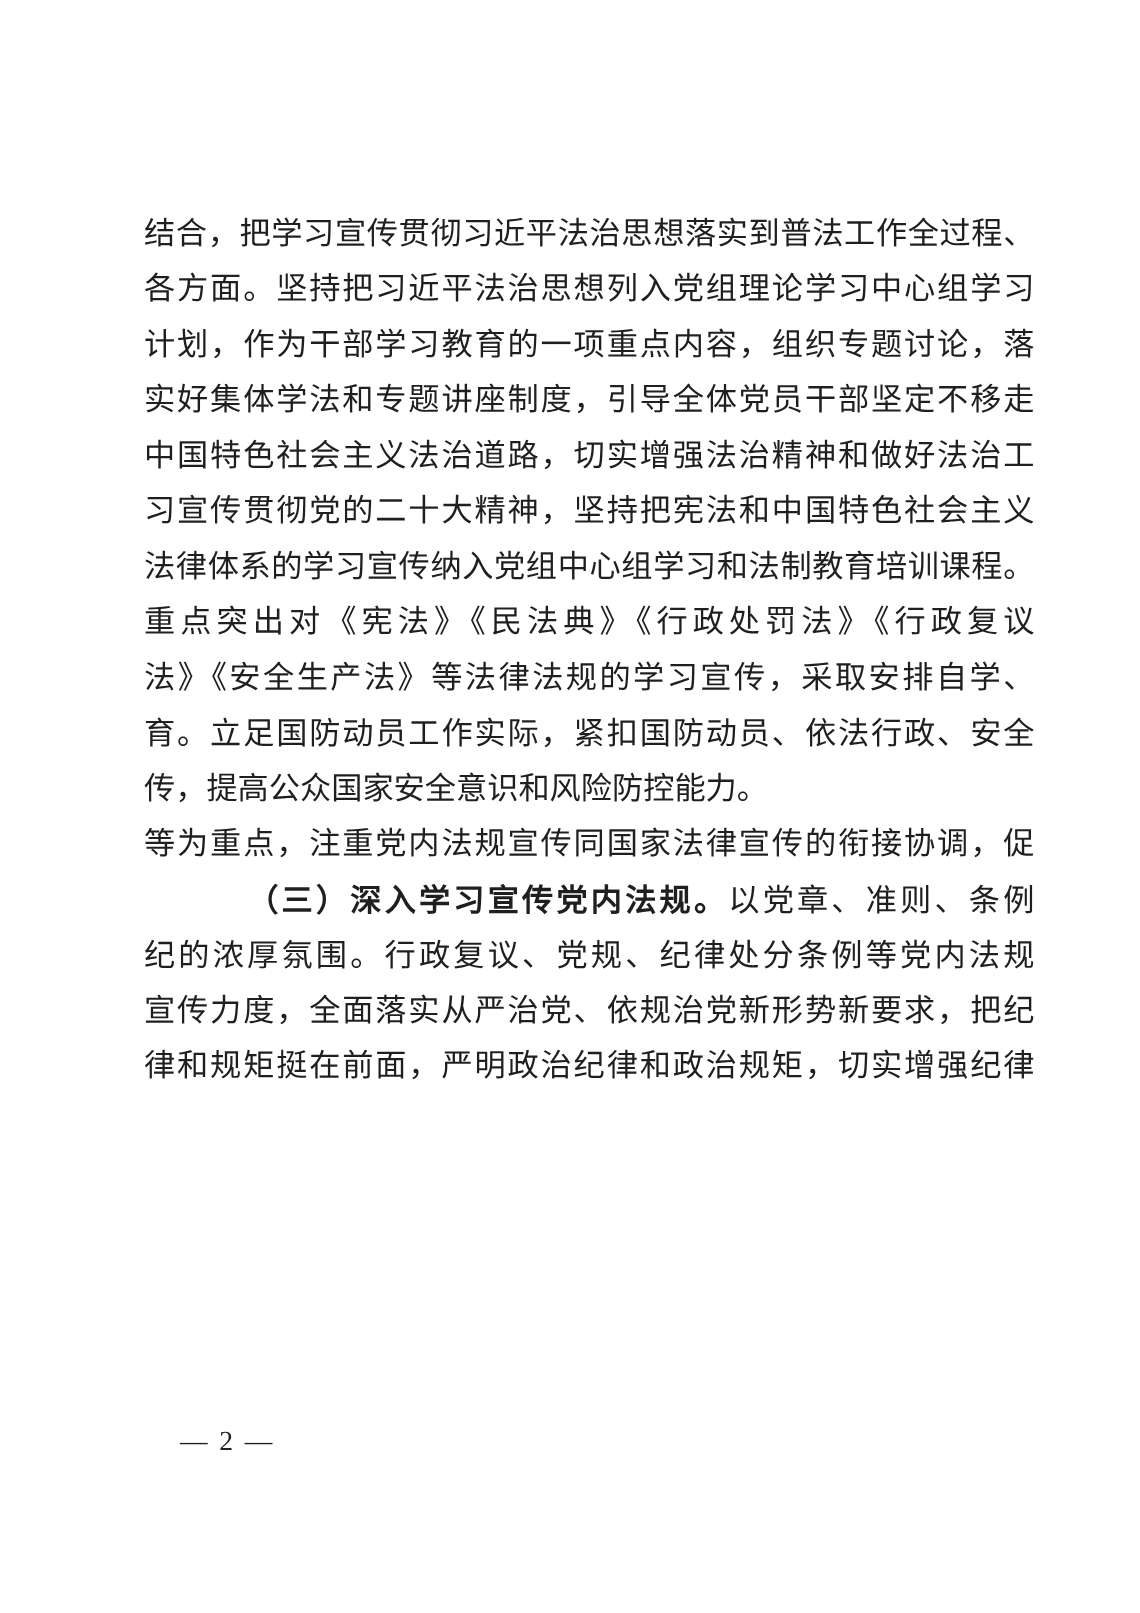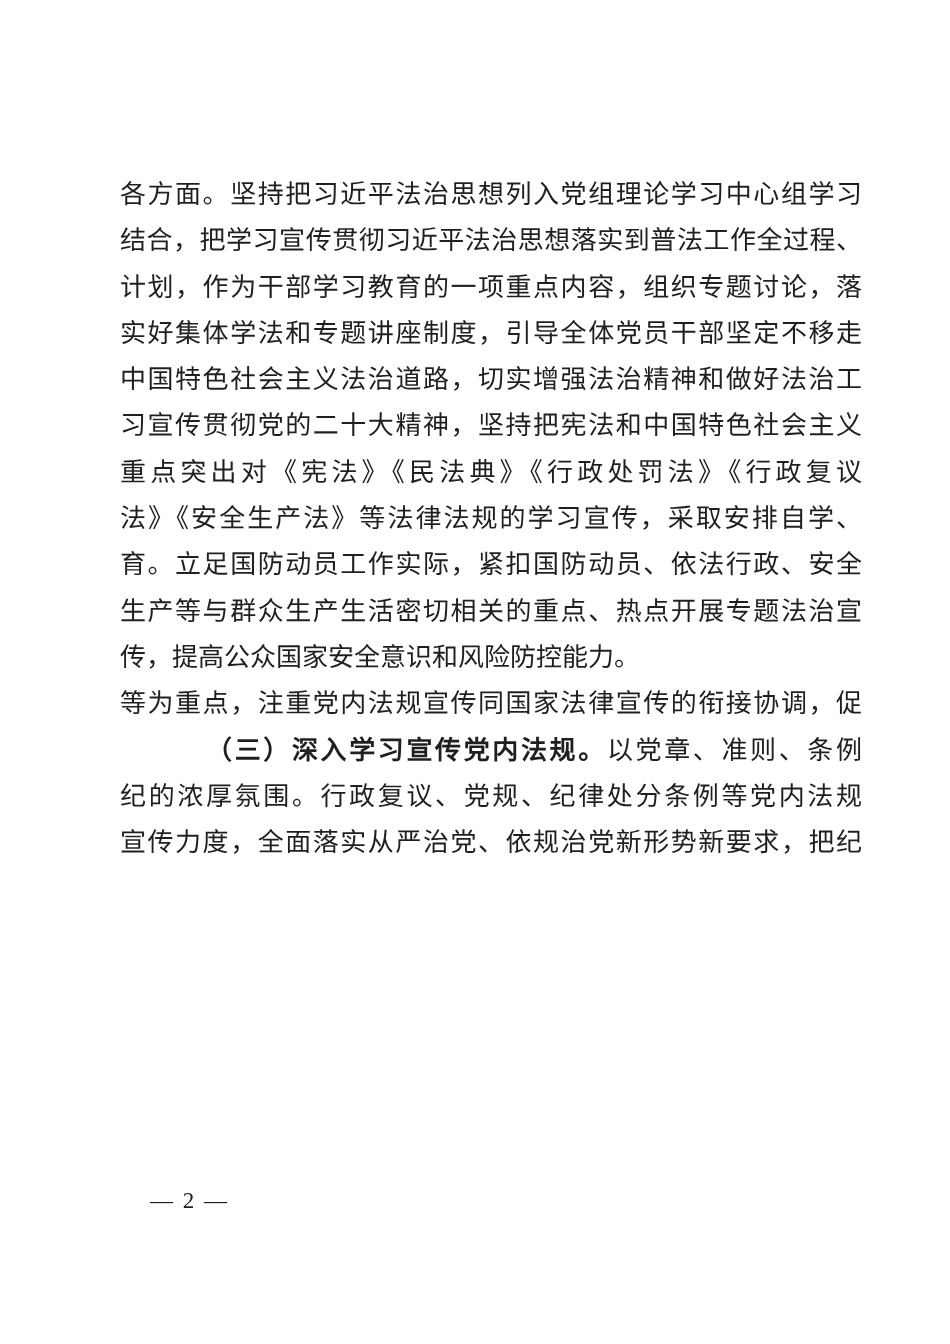--- a/index.html
+++ b/index.html
@@ -50,37 +50,38 @@
     color: #1f1f1f;
     letter-spacing: 2px;
   }
 </style>
 </head>
 <body>
 
 <div class="page">
   <div class="text-block">
       <div class="paragraph">
+        <div class="line fill"><span>结合，把学习宣传贯彻习近平法治思想落实到普法工作全过程、</span></div>
         <div class="line fill"><span>各方面。坚持把习近平法治思想列入党组理论学习中心组学习</span></div>
-        <div class="line fill"><span>结合，把学习宣传贯彻习近平法治思想落实到普法工作全过程、</span></div>
         <div class="line fill"><span>计划，作为干部学习教育的一项重点内容，组织专题讨论，落</span></div>
         <div class="line fill"><span>实好集体学法和专题讲座制度，引导全体党员干部坚定不移走</span></div>
         <div class="line fill"><span>中国特色社会主义法治道路，切实增强法治精神和做好法治工</span></div>
       </div>
       <div class="paragraph">
         <div class="line fill"><span>习宣传贯彻党的二十大精神，坚持把宪法和中国特色社会主义</span></div>
+        <div class="line fill"><span>法律体系的学习宣传纳入党组中心组学习和法制教育培训课程。</span></div>
         <div class="line fill"><span>重点突出对《宪法》《民法典》《行政处罚法》《行政复议</span></div>
         <div class="line fill"><span>法》《安全生产法》等法律法规的学习宣传，采取安排自学、</span></div>
         <div class="line fill"><span>育。立足国防动员工作实际，紧扣国防动员、依法行政、安全</span></div>
-        <div class="line fill"><span>生产等与群众生产生活密切相关的重点、热点开展专题法治宣</span></div>
         <div class="line"><span>传，提高公众国家安全意识和风险防控能力。</span></div>
       </div>
       <div class="paragraph">
         <div class="line fill"><span>等为重点，注重党内法规宣传同国家法律宣传的衔接协调，促</span></div>
         <div class="line fill indent"><span class="heading">（三）深入学习宣传党内法规。</span><span>以党章、准则、条例</span></div>
         <div class="line fill"><span>纪的浓厚氛围。行政复议、党规、纪律处分条例等党内法规</span></div>
         <div class="line fill"><span>宣传力度，全面落实从严治党、依规治党新形势新要求，把纪</span></div>
+        <div class="line fill"><span>律和规矩挺在前面，严明政治纪律和政治规矩，切实增强纪律</span></div>
       </div>
     </div>
   <div class="footer">
     <span>— 2 —</span>
   </div>
 </div>
 
 </body></html>

